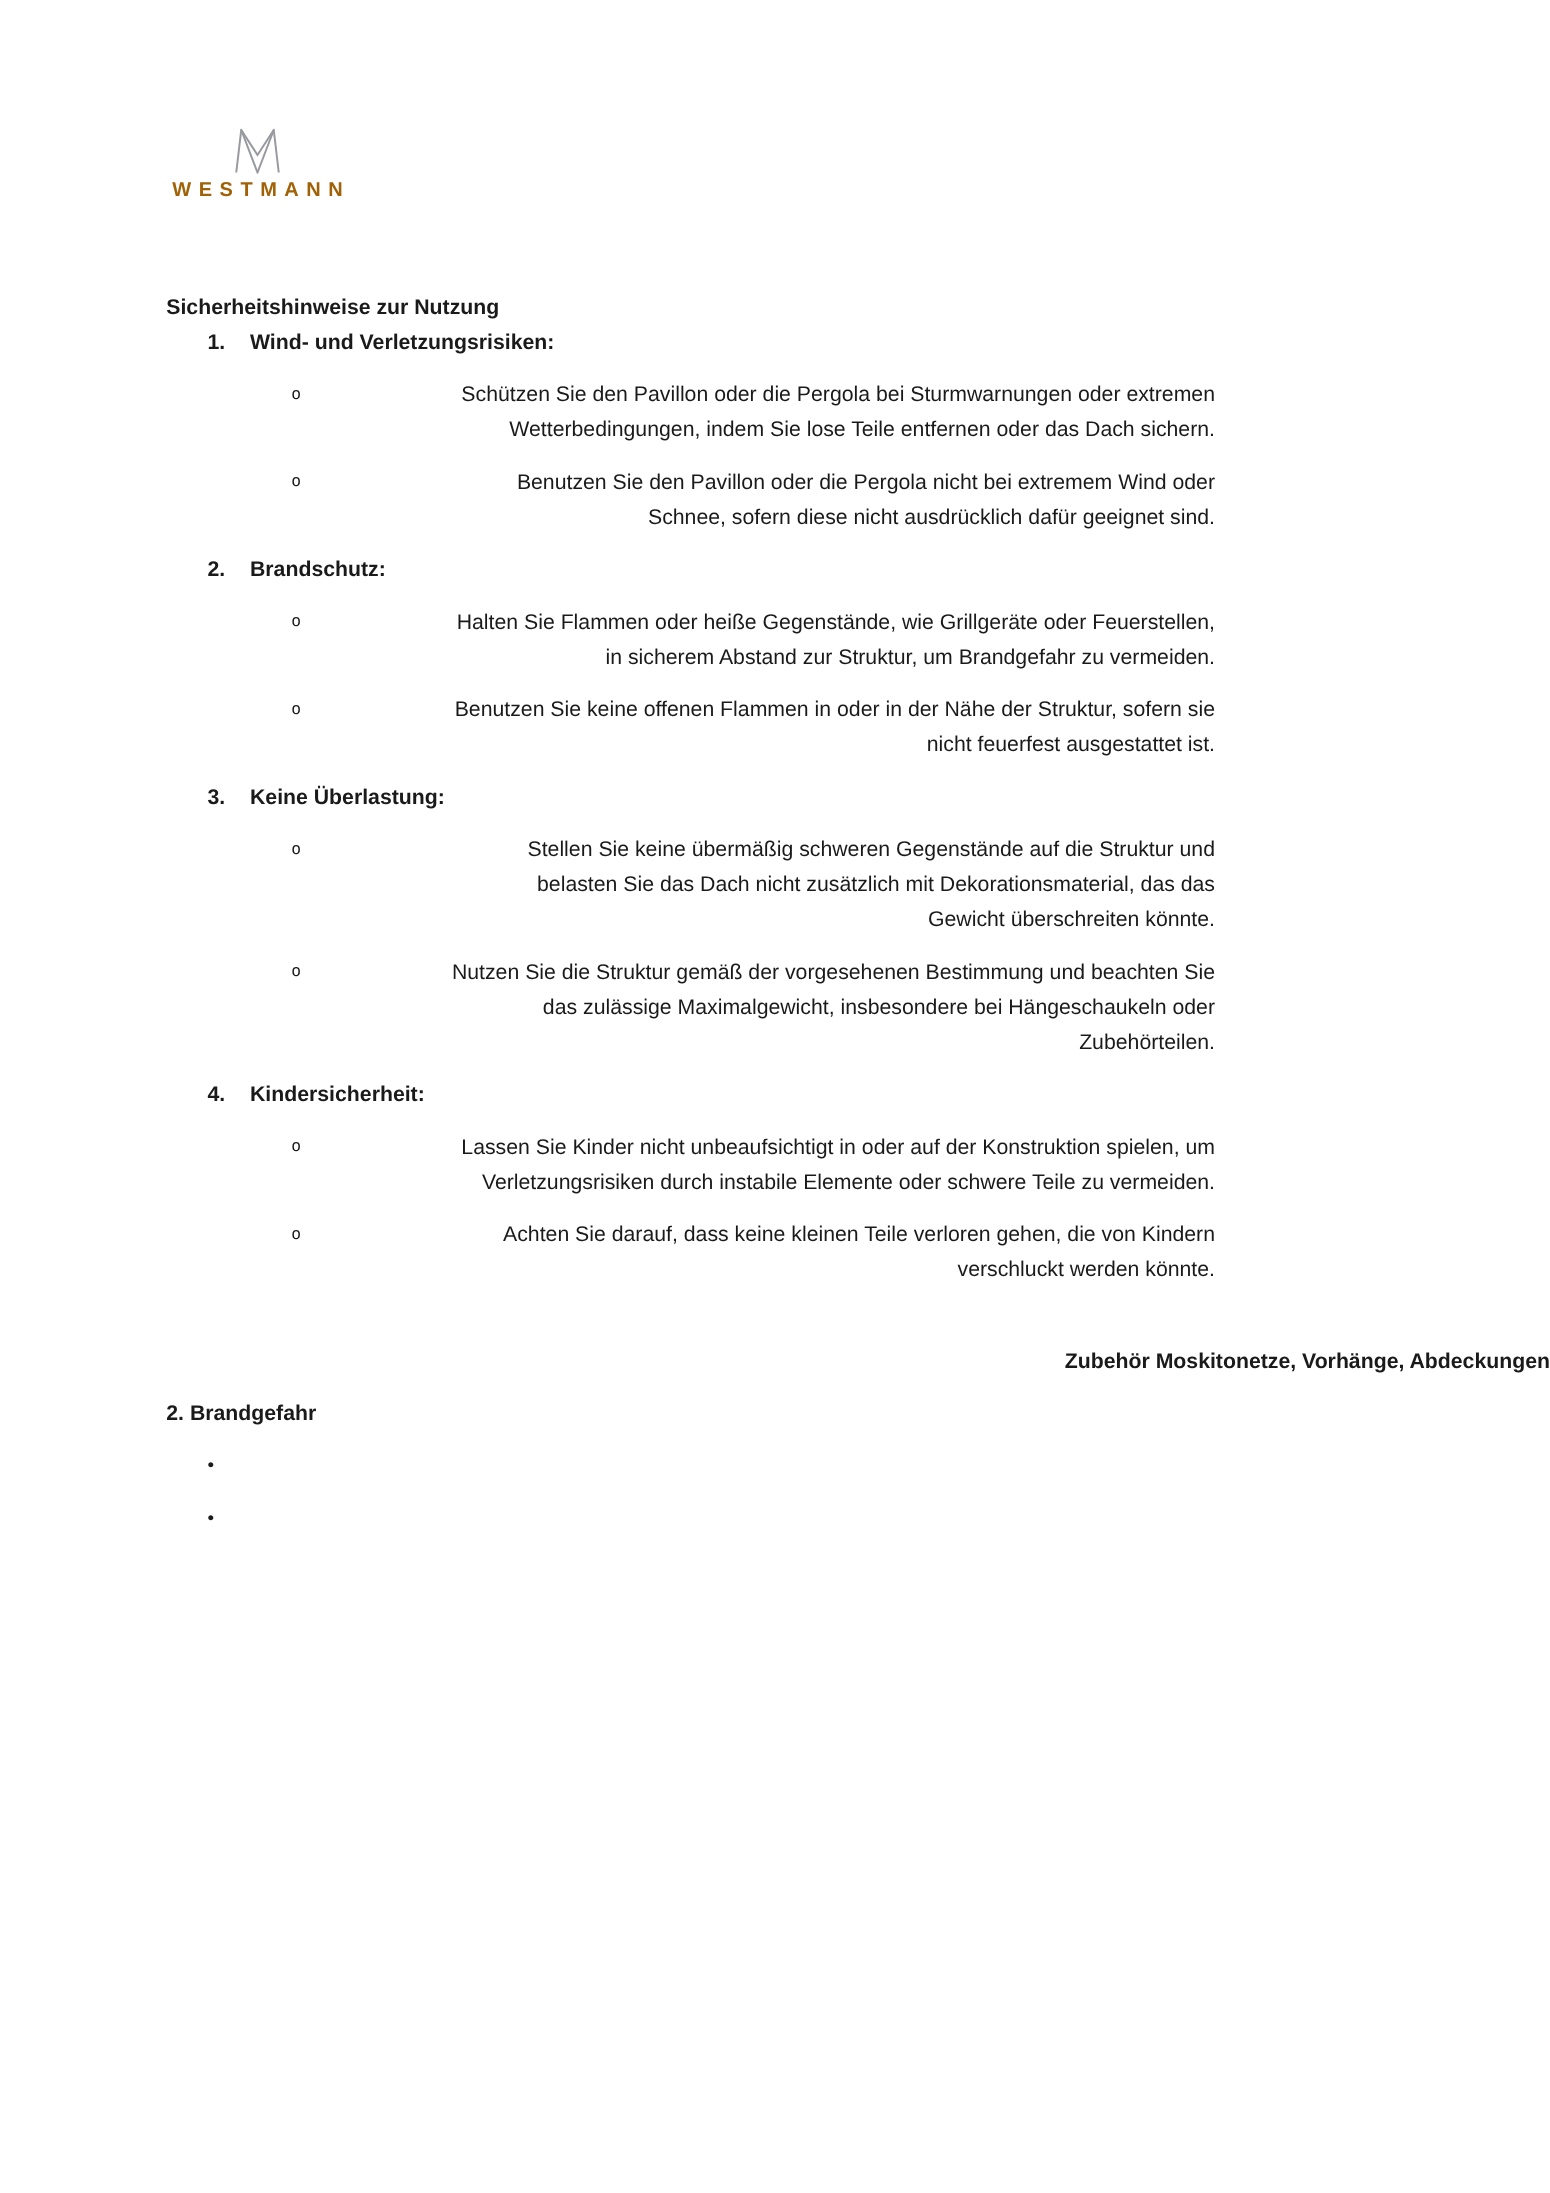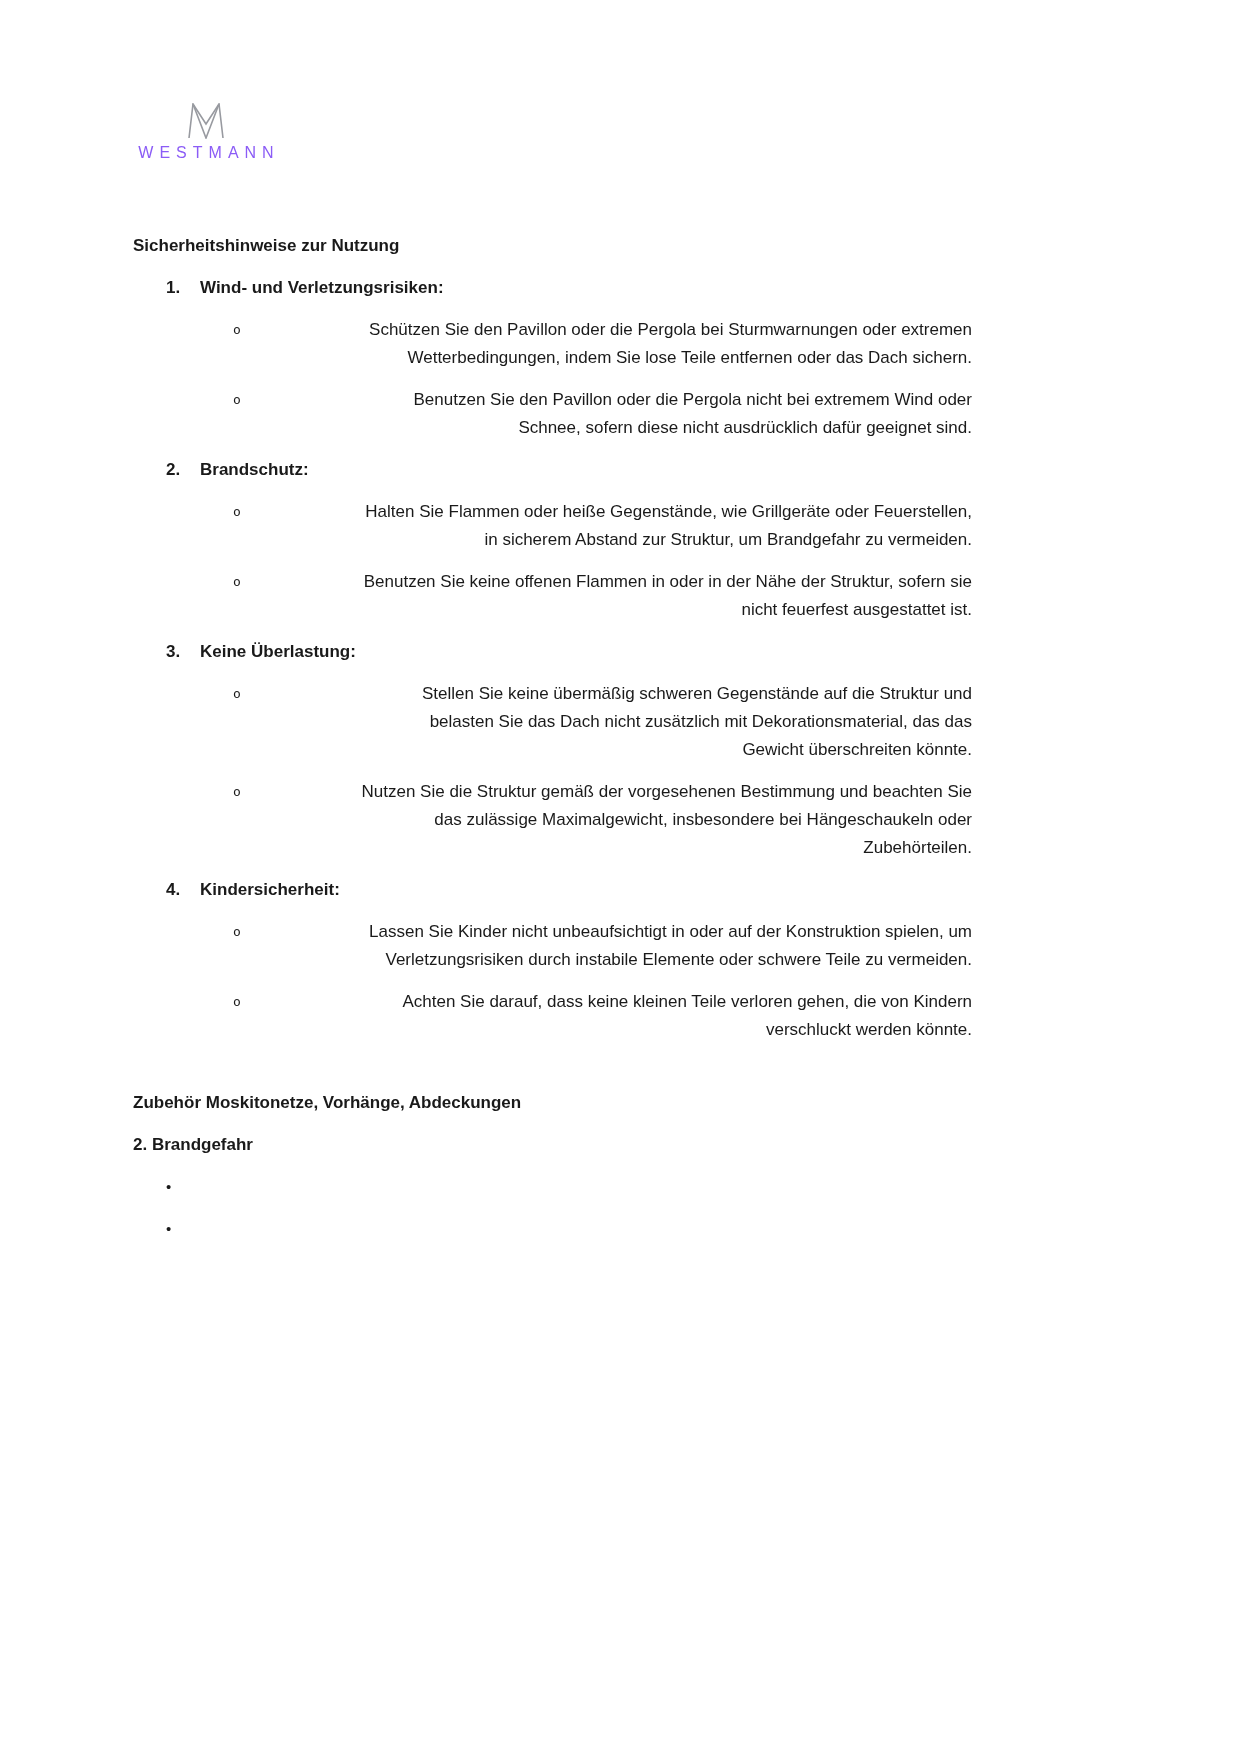--- a/index.html
+++ b/index.html
@@ -12,48 +12,49 @@
     position: relative;
     overflow: hidden;
   }
   .page { padding-top: 103px; }
 
   
   .logo { margin-left: 130px; width: 152px; text-align: center; }
   .logo .monogram { display: block; margin: 0 auto; }
   .brand {
     margin-top: 3px;
-    font-size: 16px; font-weight: normal; line-height: 22px;
+    font-size: 16px; font-weight: bold; line-height: 22px;
     letter-spacing: 6px; text-indent: 6px;
-    color: #8b5cf6;
+    color: #a16207;
     white-space: nowrap;
   }
 
   
   .content { margin-top: 68px; }
   .doc-title {
-    margin-left: 133px; margin-bottom: 14px;
+    margin-left: 133px; 
     font-size: 17px; font-weight: bold;
   }
 
   .num-row { margin-left: 166px; margin-bottom: 14px; display: flex; }
   .num-row .num { width: 34px; flex: 0 0 34px; font-weight: bold; }
   .num-row .num-heading { font-weight: bold; }
 
   .sub-bullet { margin-left: 233px; margin-bottom: 14px; display: flex; }
   .sub-bullet .marker {
     width: 34px; flex: 0 0 34px;
     font-family: "DejaVu Sans Mono", monospace;
     font-size: 13px; line-height: 28px;
   }
   .sub-bullet .txt { width: 705px; white-space: pre-line; text-align: right; }
 
   .acc-heading {
     margin-top: 45px; margin-left: 133px; margin-bottom: 14px;
     font-weight: bold;
+    text-align: right;
   }
   .acc-subheading { margin-left: 133px; margin-bottom: 14px; font-weight: bold; }
 
   .dot-bullet { margin-left: 166px; margin-bottom: 14px; display: flex; }
   .dot-bullet .marker { width: 33px; flex: 0 0 33px; font-size: 15px; }
   .dot-bullet .txt { width: 760px; white-space: pre-line; }
 </style>
 </head>
 <body>
 

